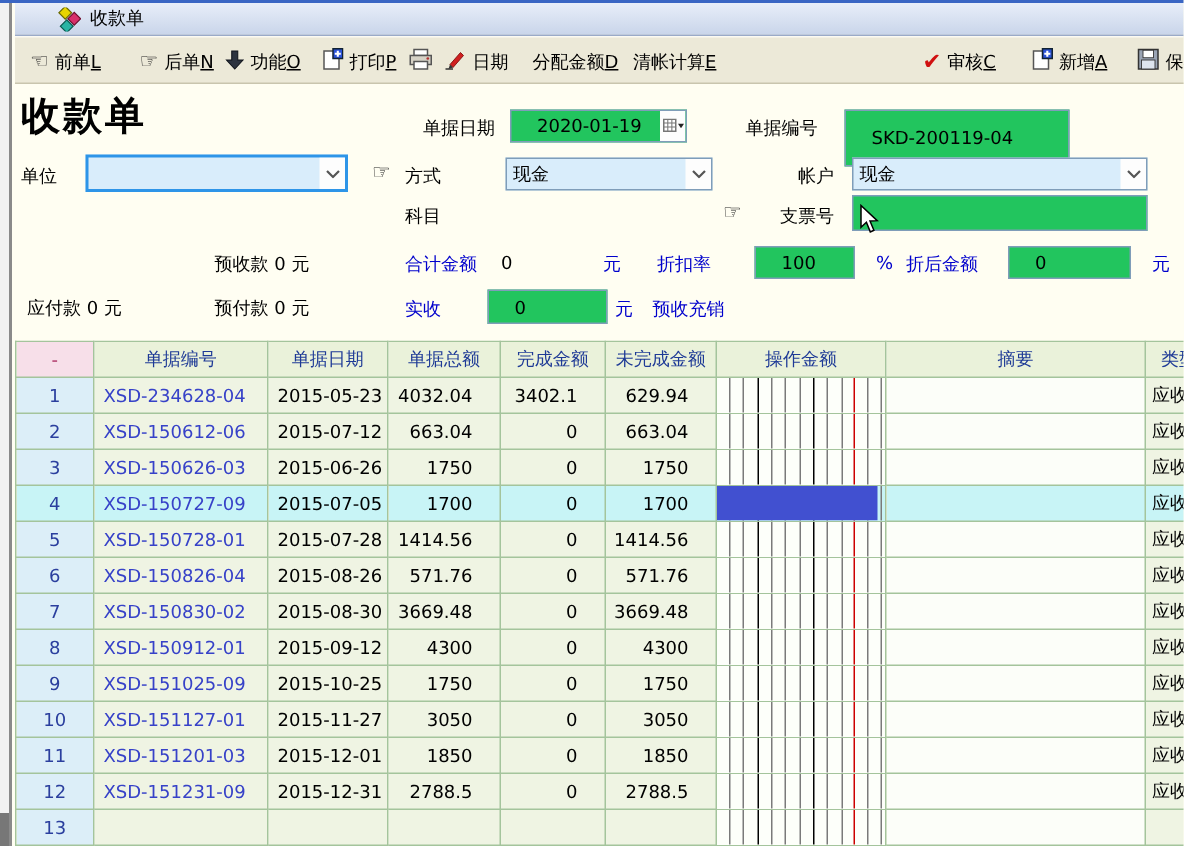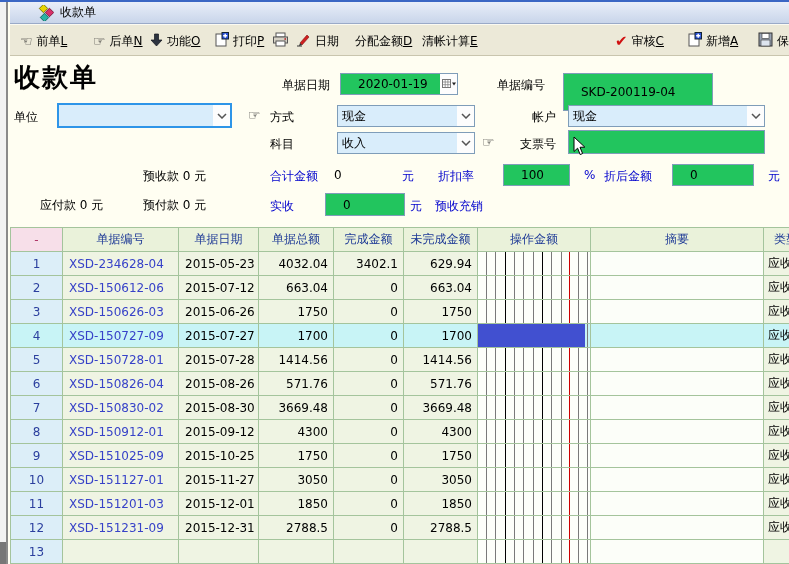--- a/index.html
+++ b/index.html
@@ -38,21 +38,21 @@
   .combo-focus{border:2px solid #2e95e8;}
   
   #tablewrap{position:absolute;left:10px;top:227px;width:779px;height:337px;overflow:hidden;background:#fffef2;}
   table{border-collapse:collapse;table-layout:fixed;width:798px;}
   th,td{border:1px solid #a4c49c;height:24px;padding:0;font-weight:normal;overflow:hidden;white-space:nowrap;box-sizing:border-box;}
   th{background:#eaf2da;color:#1e3a96;text-align:center;}
   th.h-dash{background:#f7dfe9;color:#b03a6a;}
   td.c-num{background:#dceef8;color:#2b3f9e;text-align:center;}
   td.c-doc{background:#eff4e3;color:#3742c8;padding-left:6px;}
   td.c-date{background:#eff4e3;padding-left:6px;}
-  td.c-amt{background:#eff4e3;text-align:right;padding-right:5px;}
+  td.c-amt{background:#eff4e3;text-align:right;padding-right:18px;}
   td.c-memo{background:#fcfef9;}
   td.c-type{background:#eff4e3;padding-left:4px;}
   td.c-op{background-color:#fdfffa;position:relative;
     background-image:
       linear-gradient(#7a7a7a,#7a7a7a),linear-gradient(#7a7a7a,#7a7a7a),
       linear-gradient(#000,#000),
       linear-gradient(#7a7a7a,#7a7a7a),linear-gradient(#7a7a7a,#7a7a7a),linear-gradient(#7a7a7a,#7a7a7a),
       linear-gradient(#000,#000),
       linear-gradient(#7a7a7a,#7a7a7a),linear-gradient(#7a7a7a,#7a7a7a),
       linear-gradient(#cc0000,#cc0000),
@@ -203,28 +203,20 @@
   <div class="combo" style="left:558px;top:49px;width:197px;height:22px">
     <span>现金</span>
     <span class="arr">
         <svg width="10" height="6">
           <path d="M1 1 L5 5 L9 1" stroke="#555" fill="none" stroke-width="1.5"></path>
         </svg>
       </span>
   </div>
 
   <div class="abs" style="left:260px;top:80px">科目</div>
-  <div class="combo" style="left:327px;top:76px;width:138px;height:22px">
-    <span>收入</span>
-    <span class="arr">
-        <svg width="10" height="6">
-          <path d="M1 1 L5 5 L9 1" stroke="#555" fill="none" stroke-width="1.5"></path>
-        </svg>
-      </span>
-  </div>
   <span class="abs finger" style="left:472px;top:79px">☞</span>
   <div class="abs" style="left:510px;top:80px">支票号</div>
   <div class="tfield" style="left:558px;top:74px;width:197px;height:24px">
     <span></span>
   </div>
 
   <div class="abs" style="left:133px;top:112px">
     <span>预收款</span> <span>0</span> <span>元</span>
   </div>
   <div class="abs bluelbl" style="left:260px;top:112px">合计金额</div>
@@ -234,21 +226,21 @@
   <div class="tfield" style="left:493px;top:108px;width:67px;height:22px">
     <span>100</span>
   </div>
   <div class="abs bluelbl" style="left:574px;top:112px">%</div>
   <div class="abs bluelbl" style="left:594px;top:112px">折后金额</div>
   <div class="tfield" style="left:662px;top:108px;width:82px;height:22px">
     <span>0</span>
   </div>
   <div class="abs bluelbl" style="left:758px;top:112px">元</div>
 
-  <div class="abs" style="left:30px;top:141px">
+  <div class="abs" style="left:8px;top:141px">
     <span>应付款</span> <span>0</span> <span>元</span>
   </div>
   <div class="abs" style="left:133px;top:141px">
     <span>预付款</span> <span>0</span> <span>元</span>
   </div>
   <div class="abs bluelbl" style="left:260px;top:142px">实收</div>
   <div class="tfield" style="left:315px;top:137px;width:80px;height:23px">
     <span>0</span>
   </div>
   <div class="abs bluelbl" style="left:400px;top:142px">元</div>
@@ -317,21 +309,21 @@
     <td class="c-amt">1750</td>
     <td class="c-amt">0</td>
     <td class="c-amt">1750</td>
     <td class="c-op"></td>
     <td class="c-memo"></td>
     <td class="c-type">应收</td>
   </tr>
         <tr class="selected">
     <td class="c-num">4</td>
     <td class="c-doc">XSD-150727-09</td>
-    <td class="c-date">2015-07-27</td>
+    <td class="c-date">2015-07-05</td>
     <td class="c-amt">1700</td>
     <td class="c-amt">0</td>
     <td class="c-amt">1700</td>
     <td class="c-op">
             <div class="sel-block"></div>
           </td>
     <td class="c-memo"></td>
     <td class="c-type">应收</td>
   </tr>
         <tr>

